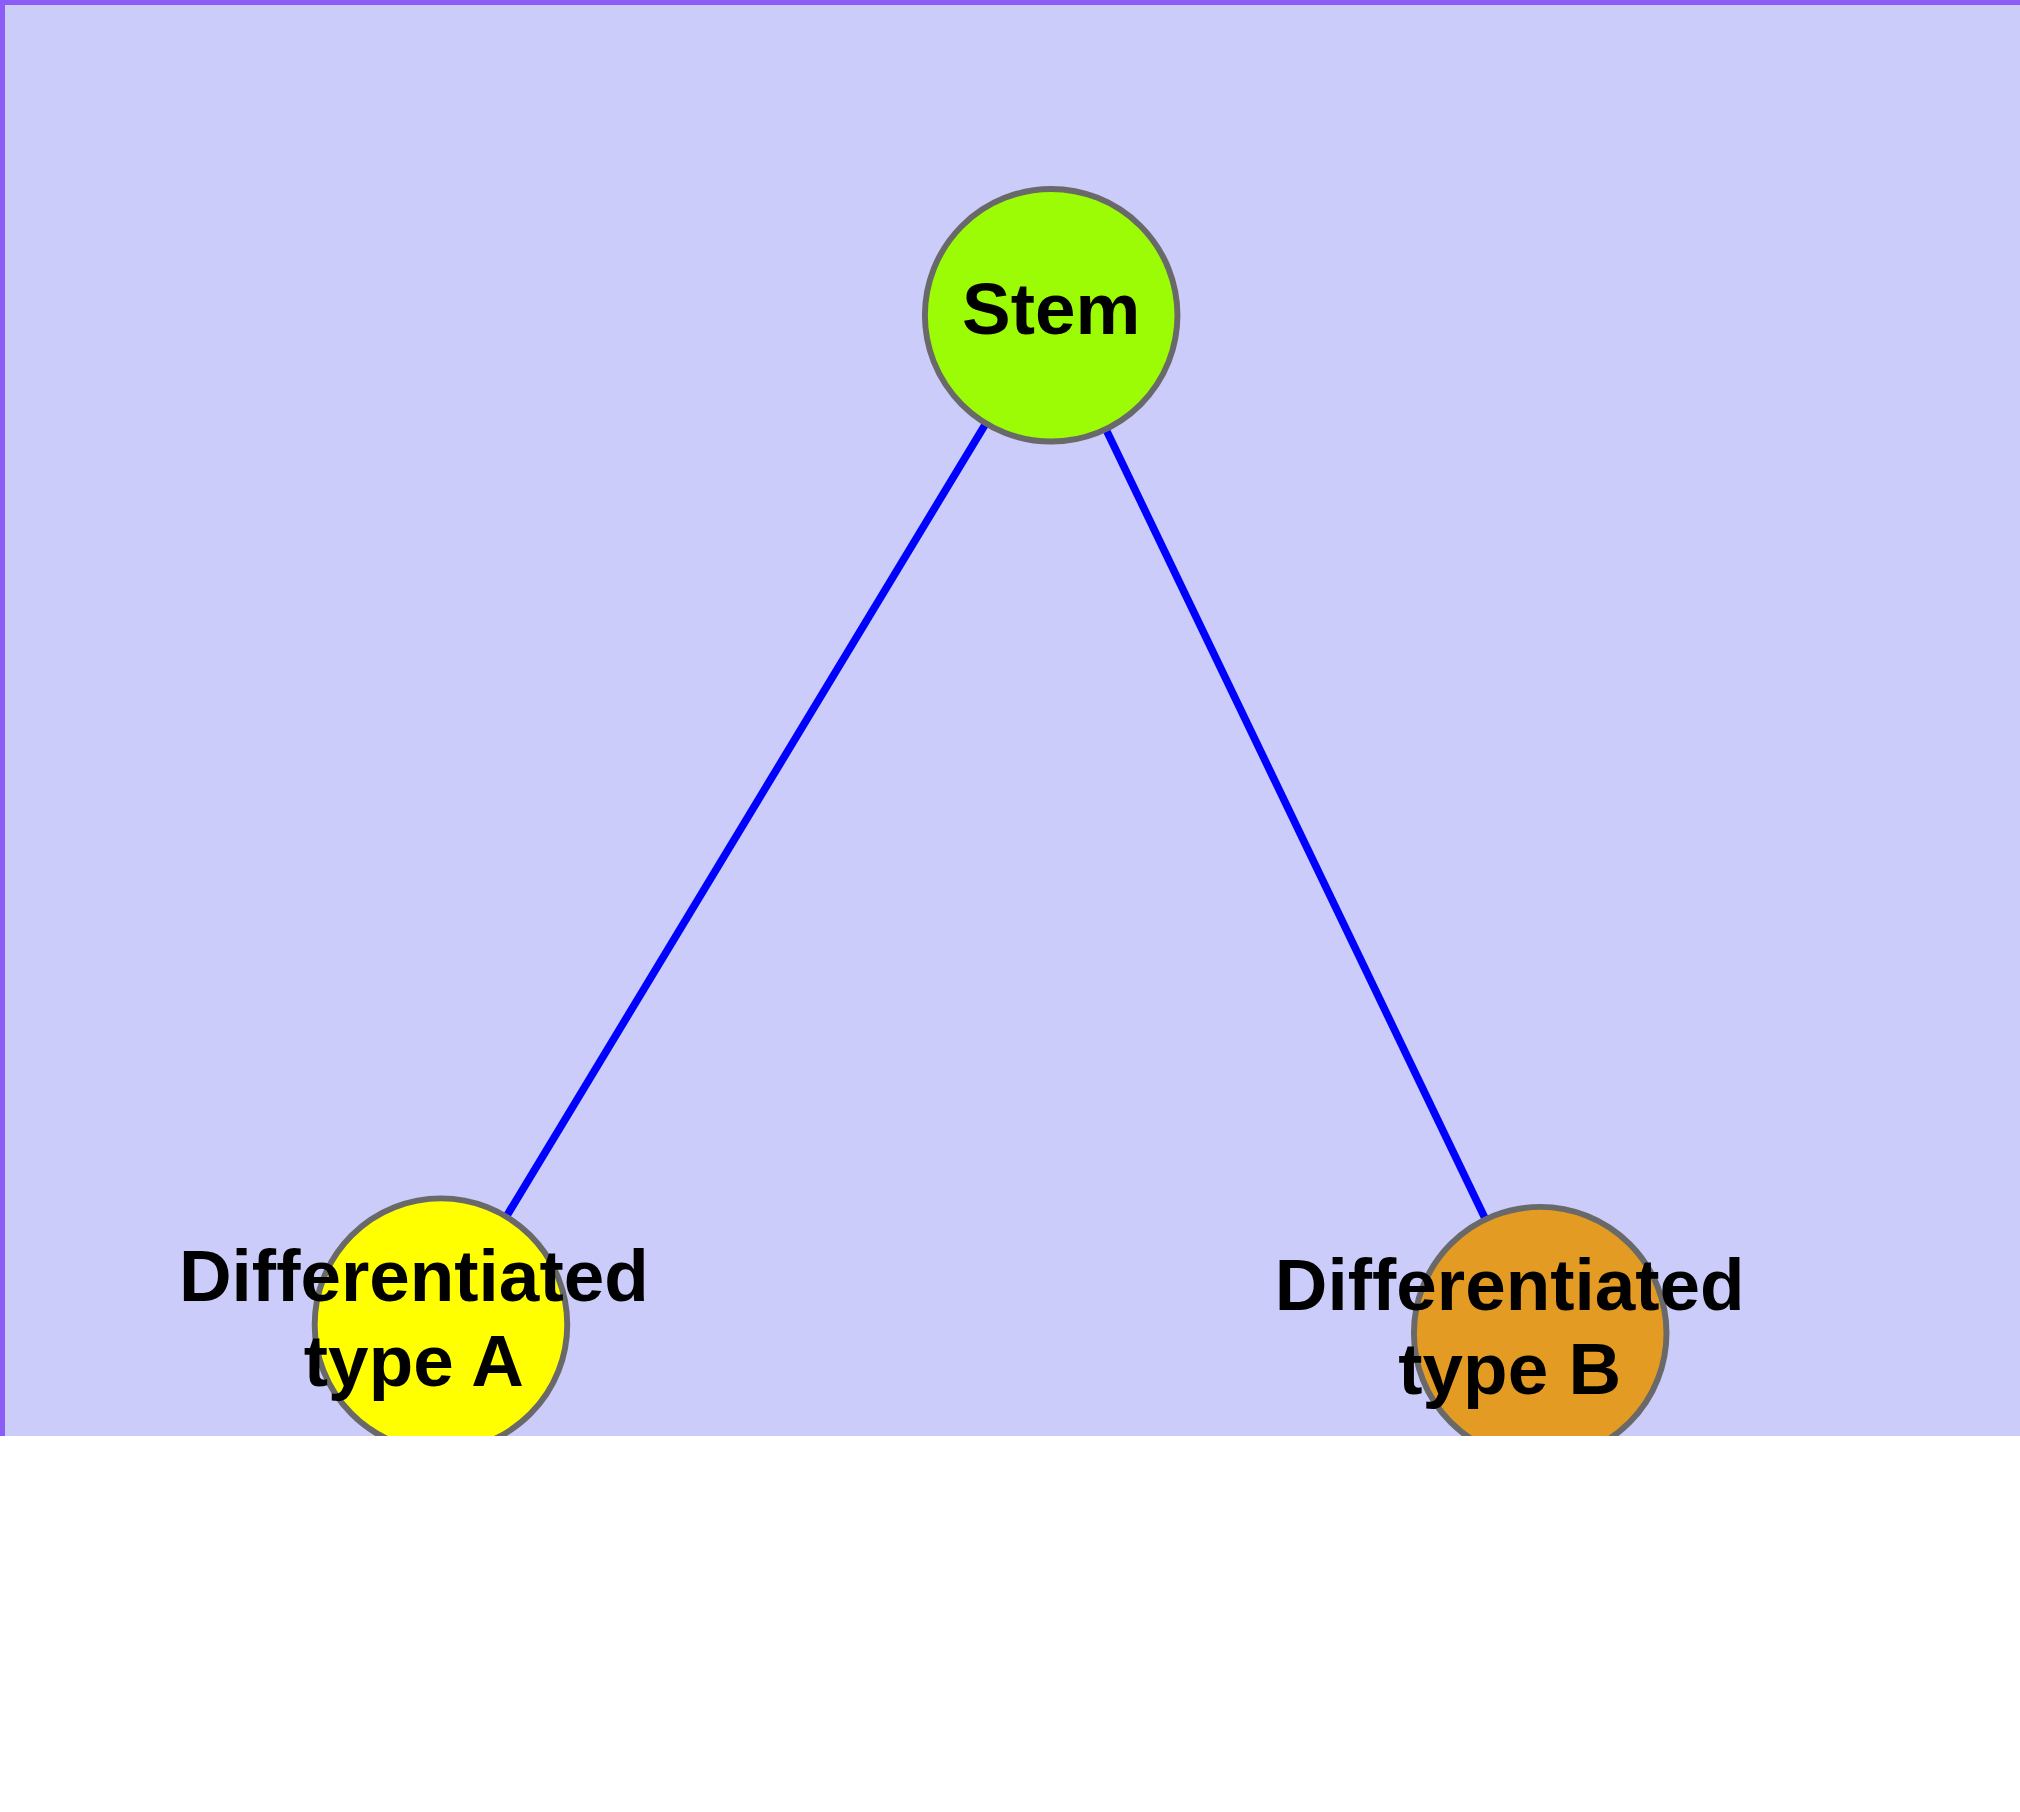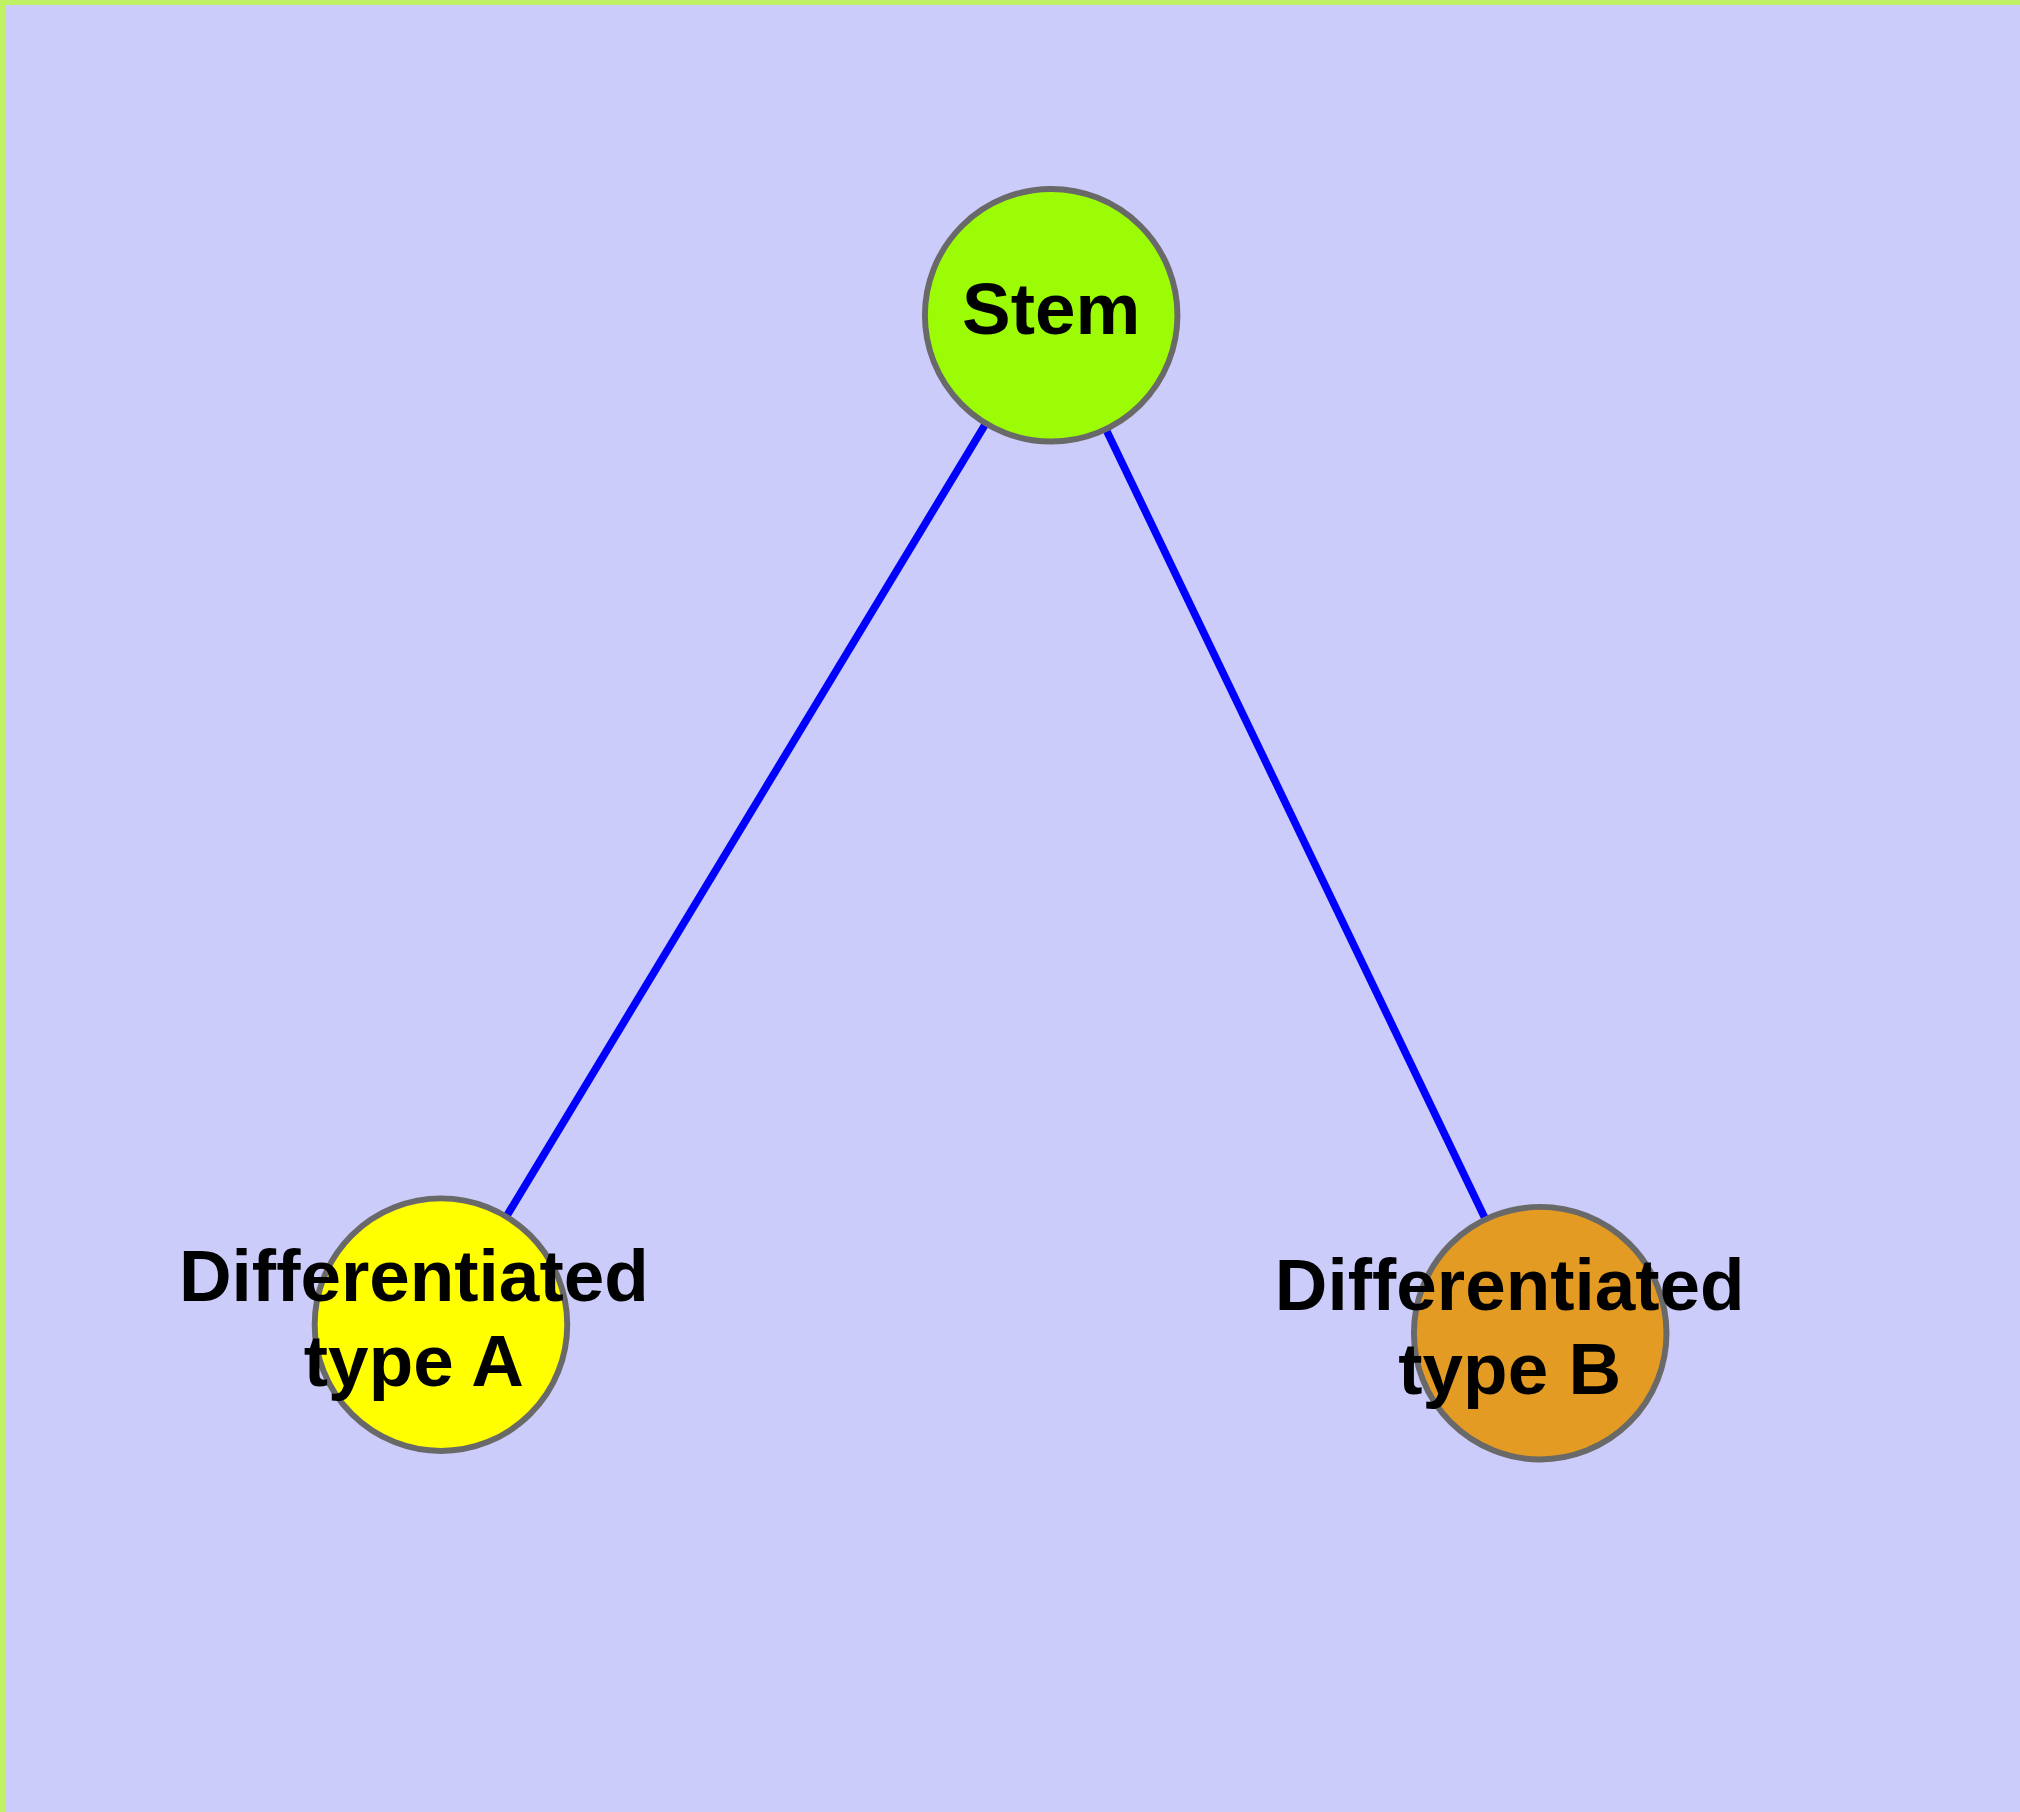--- a/index.html
+++ b/index.html
@@ -4,22 +4,22 @@
 <title>Cell Differentiation Graph</title>
 <style>
   html, body {
     margin: 0;
     padding: 0;
     background: #ffffff;
   }
   #canvas-root {
     position: relative;
     width: 2021px;
-    height: 1812px;
-    background: #bef264;
+    height: 1436px;
+    background: #8b5cf6;
     overflow: hidden;
     font-family: "Liberation Sans", sans-serif;
   }
   #graph-surface {
     position: absolute;
     left: 5.1px;
     top: 5.1px;
     width: 2015px;
     height: 1807px;
     background: #ccccfa;

